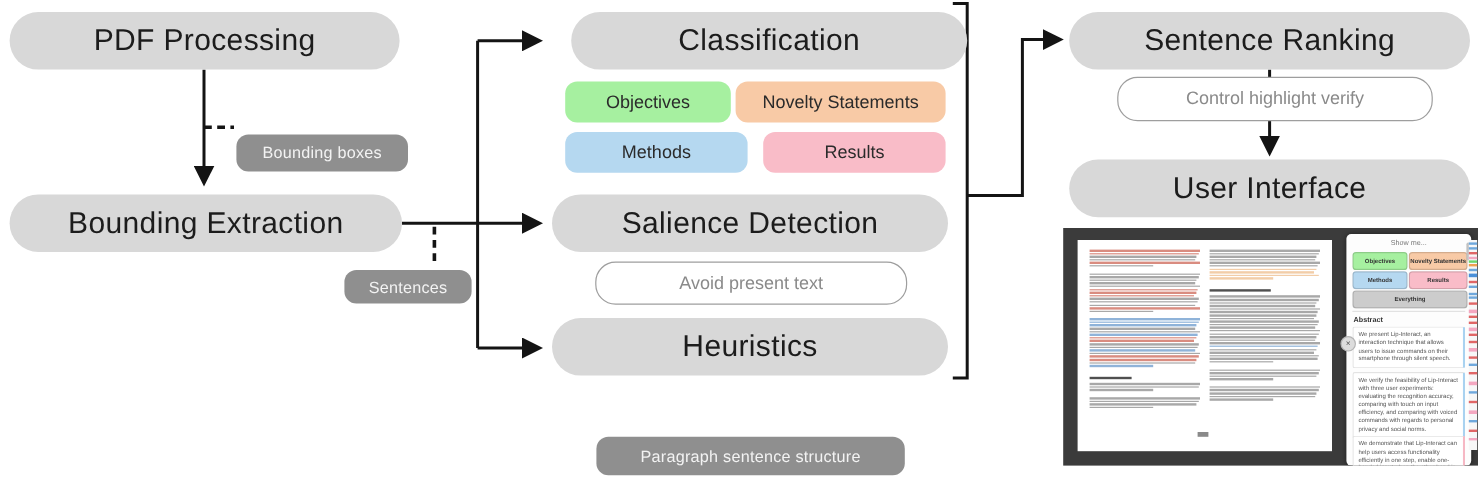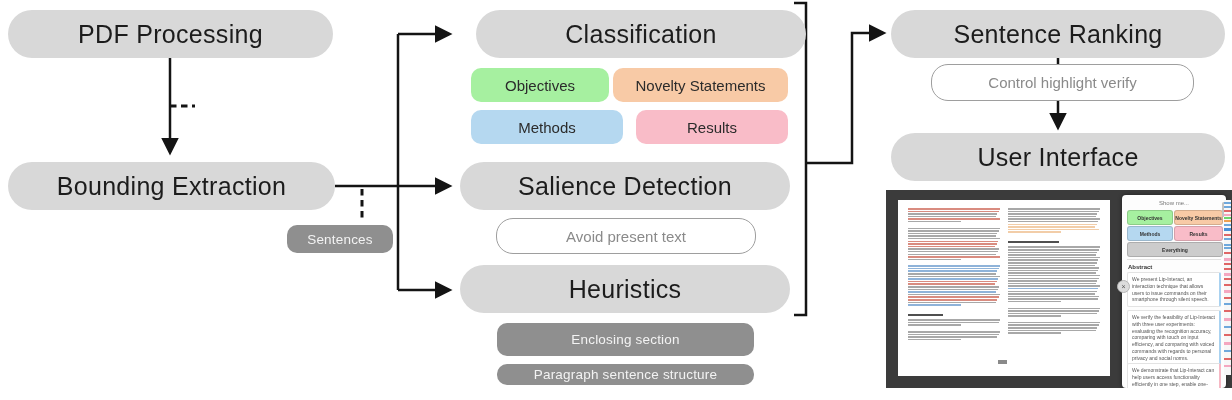--- a/index.html
+++ b/index.html
@@ -60,35 +60,35 @@
     <path class="stroke" d="M398,34 V290"></path>
     <path class="stroke" d="M398,34 H449" marker-end="url(#ah)"></path>
     <path class="stroke" d="M398,290 H449" marker-end="url(#ah)"></path>
     <path class="dash" d="M362,189 V221"></path>
     <path class="stroke" d="M794,3 H806 V315 H794"></path>
     <path class="stroke" d="M806,163 H852 V33 H883" marker-end="url(#ah)"></path>
     <path class="stroke" d="M1058,58 V127" marker-end="url(#ah)"></path>
   </svg>
 
   <div class="stage" style="left:8px;top:10px;width:325px;height:48px;">PDF Processing</div>
+  <div class="pill" style="left:197px;top:112px;width:143px;height:31px;">Bounding boxes</div>
   <div class="stage" style="left:8px;top:162px;width:327px;height:48px;">Bounding Extraction</div>
   <div class="pill" style="left:287px;top:225px;width:106px;height:28px;">Sentences</div>
 
   <div class="stage" style="left:460px;top:10px;width:330px;height:48px;margin-left:16px;">Classification</div>
   <div class="chip" style="left: 471px; top: 68px; width: 138px; height: 34px; background: rgb(166, 240, 160);">Objectives</div>
   <div class="chip" style="left: 613px; top: 68px; width: 175px; height: 34px; background: rgb(248, 202, 166);">Novelty Statements</div>
   <div class="chip" style="left: 471px; top: 110px; width: 152px; height: 34px; background: rgb(181, 216, 240);">Methods</div>
   <div class="chip" style="left: 636px; top: 110px; width: 152px; height: 34px; background: rgb(249, 188, 200);">Results</div>
 
   <div class="stage" style="left:460px;top:162px;width:330px;height:48px;">Salience Detection</div>
   <div class="note" style="left:496px;top:218px;width:258px;height:34px;">Avoid present text</div>
 
   <div class="stage" style="left:460px;top:265px;width:330px;height:48px;">Heuristics</div>
-  <div class="pill" style="left:497px;top:323px;width:257px;height:33px;">Enclosing section</div>
-  <div class="pill" style="left:497px;top:364px;width:257px;height:21px;">Paragraph sentence structure</div>
+  <div class="pill" style="left:497px;top:364px;width:257px;height:32px;">Paragraph sentence structure</div>
 
   <div class="stage" style="left:891px;top:10px;width:334px;height:48px;">Sentence Ranking</div>
   <div class="note" style="left:931px;top:64px;width:261px;height:35px;">Control highlight verify</div>
   <div class="stage" style="left:891px;top:133px;width:334px;height:48px;">User Interface</div>
 
   <div id="shot">
     <div id="page">
       <div class="pcol" id="pcol1" style="left:10px;width:92px;">
           <div class="tline" style="width: 100%; background: rgb(217, 140, 128);"></div>
           <div class="tline" style="width: 99%; background: rgb(217, 140, 128);"></div>

